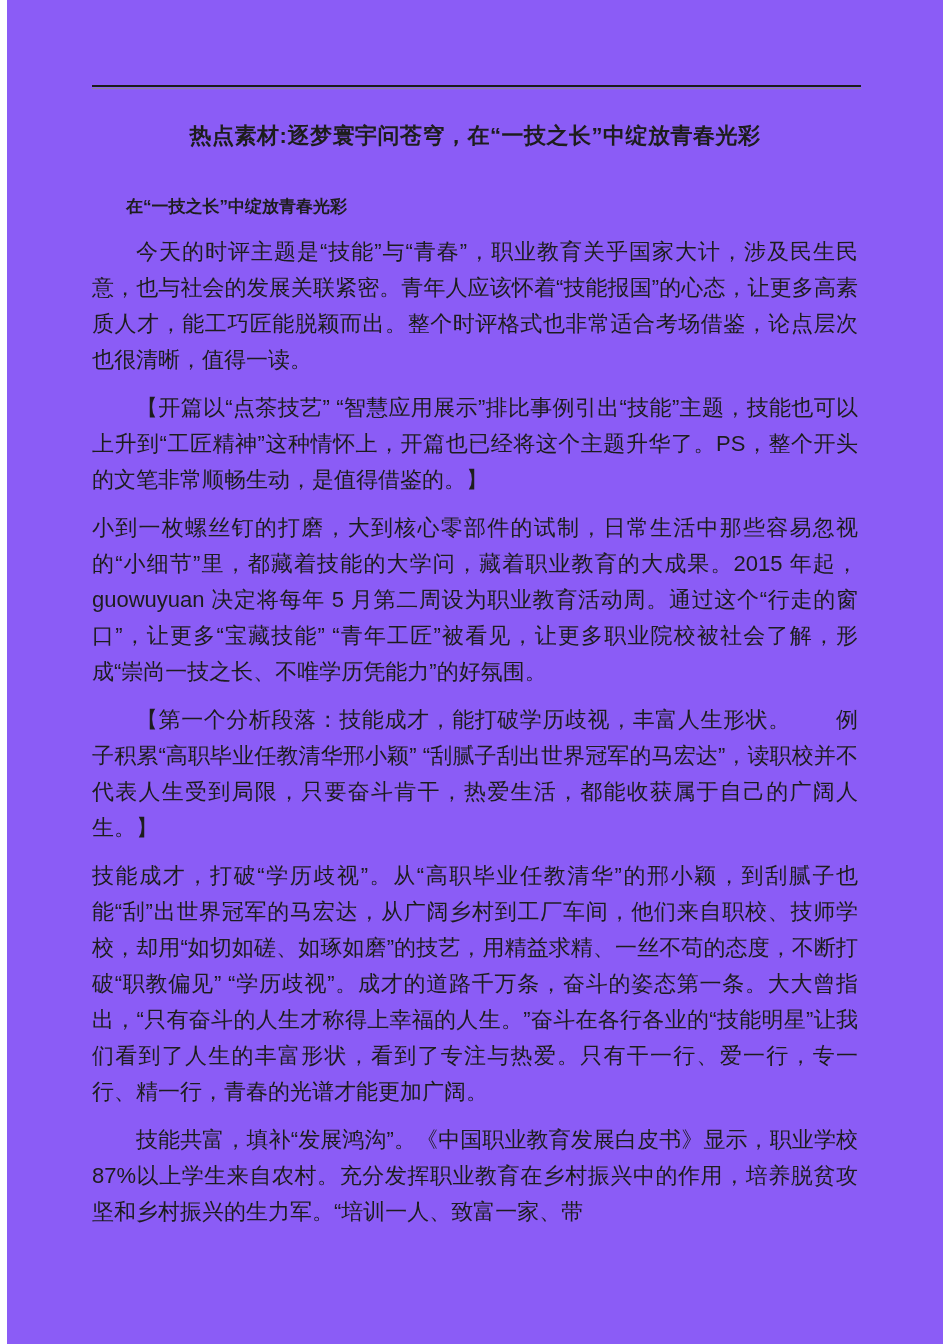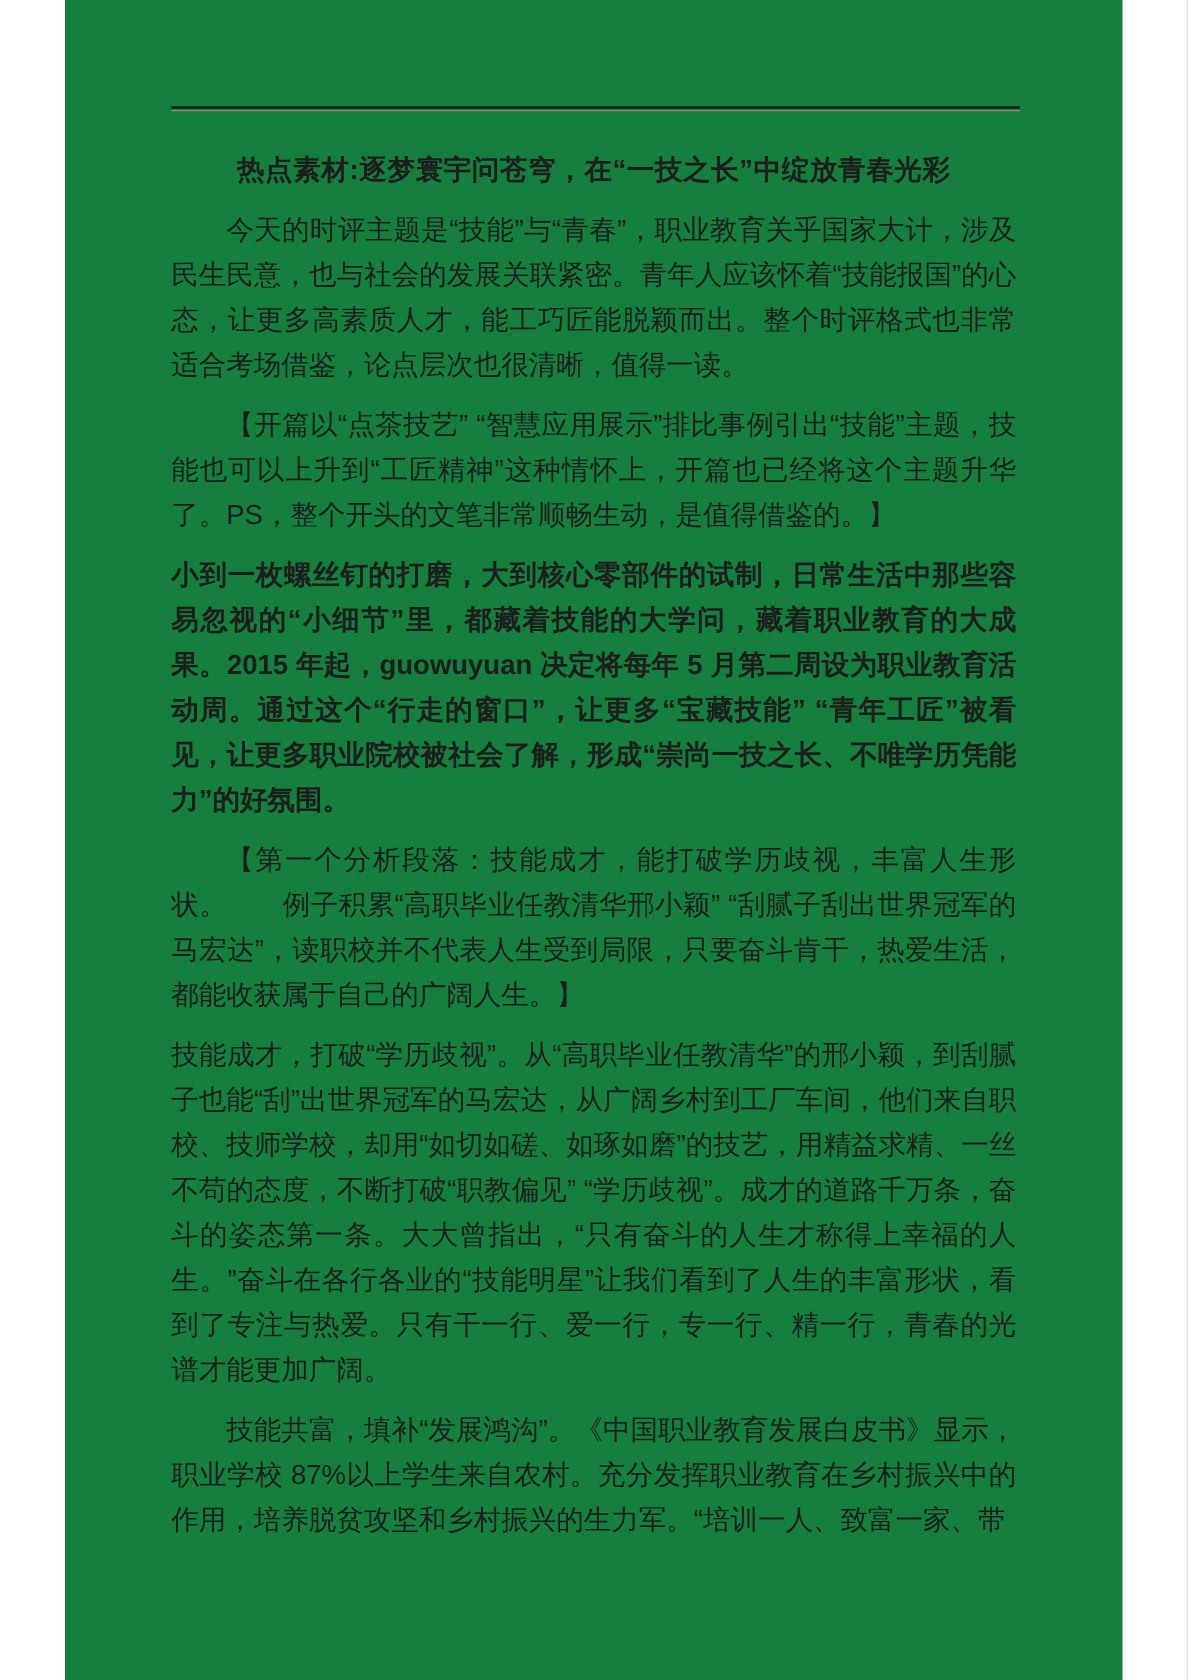--- a/index.html
+++ b/index.html
@@ -2,24 +2,24 @@
 <html><head>
 <meta charset="utf-8">
 <style>
   html, body {
     margin: 0;
     padding: 0;
     background: #ffffff;
   }
   .page {
     position: relative;
-    width: 846px;
+    width: 936px;
     height: 1344px;
     margin: 0 auto;
-    background: #15803d;
+    background: #8b5cf6;
     overflow: hidden;
     font-family: "Liberation Sans", serif;
   }
   
   .header-rule {
     margin: 85px 82px 0 85px;
     height: 1px;
     border-top: 2px solid #1c1c1c;
     border-bottom: 1px solid #8a8a8a;
   }
@@ -51,21 +51,22 @@
   .content p:first-child {
     margin-top: 0;
   }
 </style>
 </head>
 <body>
 
 <div class="page" style="color: rgb(29, 29, 29);">
   <div class="header-rule"></div>
   <h1 class="doc-title">热点素材:逐梦寰宇问苍穹，在“一技之长”中绽放青春光彩</h1>
+  <h2 class="doc-subtitle">在“一技之长”中绽放青春光彩</h2>
   <div class="content">
       <p style="text-indent: 2em;">今天的时评主题是“技能”与“青春”，职业教育关乎国家大计，涉及民生民意，也与社会的发展关联紧密。青年人应该怀着“技能报国”的心态，让更多高素质人才，能工巧匠能脱颖而出。整个时评格式也非常适合考场借鉴，论点层次也很清晰，值得一读。</p>
       <p style="text-indent: 2em;">【开篇以“点茶技艺” “智慧应用展示”排比事例引出“技能”主题，技能也可以上升到“工匠精神”这种情怀上，开篇也已经将这个主题升华了。PS，整个开头的文笔非常顺畅生动，是值得借鉴的。】</p>
-      <p style="text-indent: 0em; font-weight: bold;">小到一枚螺丝钉的打磨，大到核心零部件的试制，日常生活中那些容易忽视的“小细节”里，都藏着技能的大学问，藏着职业教育的大成果。2015 年起，guowuyuan 决定将每年 5 月第二周设为职业教育活动周。通过这个“行走的窗口”，让更多“宝藏技能” “青年工匠”被看见，让更多职业院校被社会了解，形成“崇尚一技之长、不唯学历凭能力”的好氛围。</p>
+      <p style="text-indent: 0em;">小到一枚螺丝钉的打磨，大到核心零部件的试制，日常生活中那些容易忽视的“小细节”里，都藏着技能的大学问，藏着职业教育的大成果。2015 年起，guowuyuan 决定将每年 5 月第二周设为职业教育活动周。通过这个“行走的窗口”，让更多“宝藏技能” “青年工匠”被看见，让更多职业院校被社会了解，形成“崇尚一技之长、不唯学历凭能力”的好氛围。</p>
       <p style="text-indent: 2em;">【第一个分析段落：技能成才，能打破学历歧视，丰富人生形状。　　例子积累“高职毕业任教清华邢小颖” “刮腻子刮出世界冠军的马宏达”，读职校并不代表人生受到局限，只要奋斗肯干，热爱生活，都能收获属于自己的广阔人生。】</p>
       <p style="text-indent: 0em;">技能成才，打破“学历歧视”。从“高职毕业任教清华”的邢小颖，到刮腻子也能“刮”出世界冠军的马宏达，从广阔乡村到工厂车间，他们来自职校、技师学校，却用“如切如磋、如琢如磨”的技艺，用精益求精、一丝不苟的态度，不断打破“职教偏见” “学历歧视”。成才的道路千万条，奋斗的姿态第一条。大大曾指出，“只有奋斗的人生才称得上幸福的人生。”奋斗在各行各业的“技能明星”让我们看到了人生的丰富形状，看到了专注与热爱。只有干一行、爱一行，专一行、精一行，青春的光谱才能更加广阔。</p>
       <p style="text-indent: 2em;">技能共富，填补“发展鸿沟”。《中国职业教育发展白皮书》显示，职业学校 87%以上学生来自农村。充分发挥职业教育在乡村振兴中的作用，培养脱贫攻坚和乡村振兴的生力军。“培训一人、致富一家、带</p>
     </div>
 </div>
 
 </body></html>

